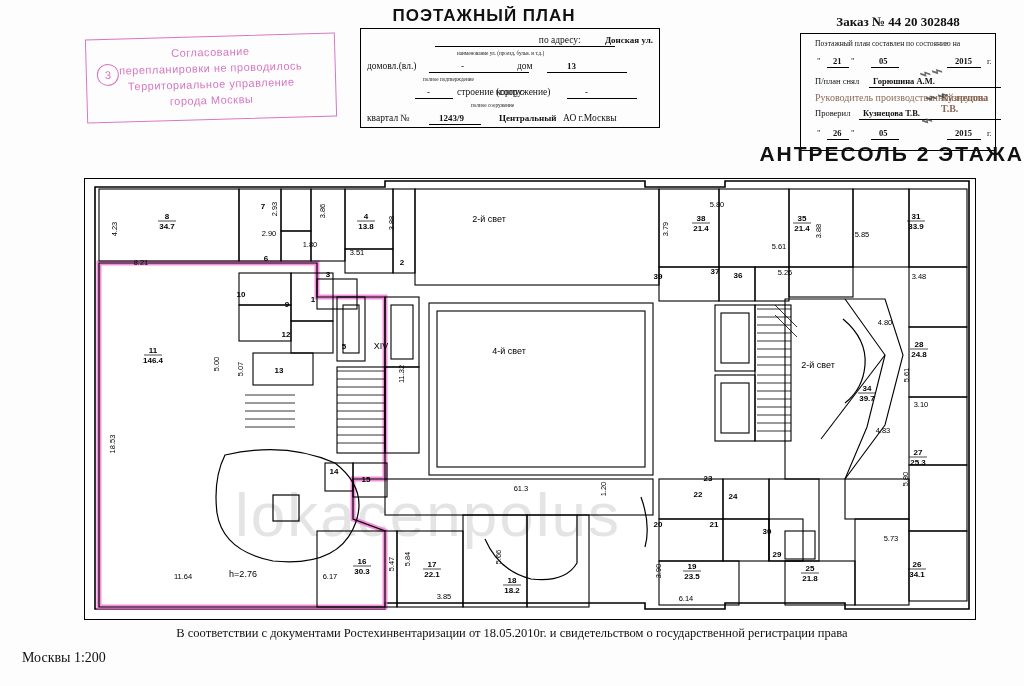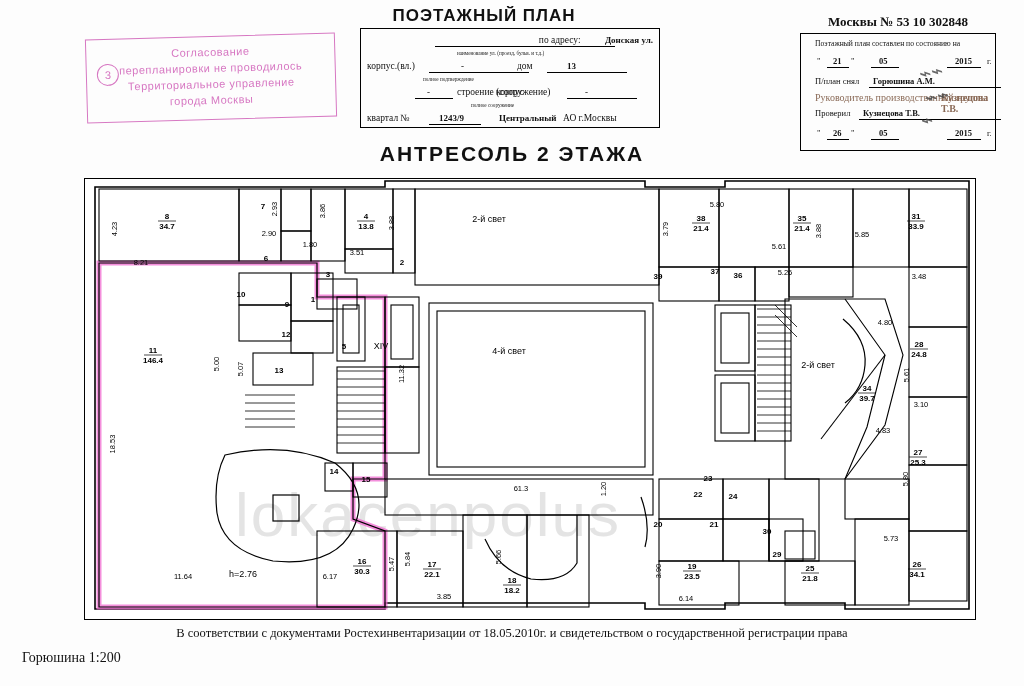--- a/index.html
+++ b/index.html
@@ -63,21 +63,21 @@
     font-size:8.5px;
   }
   .order-line{position:absolute;left:14px;right:5px;}
   .sig{
     position:absolute;color:#444;font-family:"Liberation Serif",serif;
     font-size:20px;transform:rotate(-12deg);opacity:.8;
   }
   
   .main-title{
     position:absolute;left:0;right:0;top:142px;
-    text-align:center;
+    text-align:right;
     font-family:"Liberation Sans", sans-serif;
     font-weight:bold;font-size:21px;letter-spacing:2px;
   }
   
   .plan{
     position:absolute;left:84px;top:178px;width:890px;height:440px;
     border:1.5px solid #000;
     background:#fff;
     overflow:hidden;
   }
@@ -108,21 +108,21 @@
     <div class="hdr-box">
       <div class="hdr-row" style="top:6px;text-align:right;">
         <span class="hdr-lbl">по адресу:</span>
         <span class="hdr-val" style="margin-left:22px;">Донская ул.</span>
         <span style="display:inline-block;border-bottom:1px solid #000;width:180px;position:absolute;left:68px;top:11px;"></span>
       </div>
       <div class="hdr-row" style="top:18px;left:96px;">
         <span class="hdr-sub">наименование ул. (проезд, бульв. и т.д.)</span>
       </div>
       <div class="hdr-row" style="top:32px;">
-        <span class="hdr-lbl">корпус.(вл.)</span>
+        <span class="hdr-lbl">домовл.(вл.)</span>
         <span class="hdr-val" style="position:absolute;left:94px;">-</span>
         <span class="hdr-lbl" style="position:absolute;left:150px;">дом</span>
         <span class="hdr-val" style="position:absolute;left:200px;">13</span>
         <span style="display:inline-block;border-bottom:1px solid #000;width:100px;position:absolute;left:62px;top:11px;"></span>
         <span style="display:inline-block;border-bottom:1px solid #000;width:80px;position:absolute;left:180px;top:11px;"></span>
       </div>
       <div class="hdr-row" style="top:44px;left:62px;">
         <span class="hdr-sub">полное подтверждение</span>
       </div>
       <div class="hdr-row" style="top:58px;text-align:center;">
@@ -151,22 +151,22 @@
     <div class="s-inner">
       <div>Согласование</div>
       <div>перепланировки не проводилось</div>
       <div>Территориальное управление</div>
       <div>города Москвы</div>
     </div>
   </div>
 
   <div class="order">
     <div class="order-num">
-      <span>Москвы №</span>
-      <span>53 10 302848</span>
+      <span>Заказ №</span>
+      <span>44 20 302848</span>
     </div>
     <div class="order-box">
       <div class="order-line" style="top:5px;font-size:7.6px;">Поэтажный план составлен по состоянию на</div>
 
       <div class="order-line" style="top:22px;height:14px;">
         <span style="position:absolute;left:2px;">"</span>
         <span style="position:absolute;left:18px;font-weight:bold;">21</span>
         <span style="position:absolute;left:36px;">"</span>
         <span style="position:absolute;left:64px;font-weight:bold;">05</span>
         <span style="position:absolute;left:140px;font-weight:bold;">2015</span>
@@ -475,15 +475,15 @@
           <text x="404" y="43" font-size="9" font-family="&quot;Liberation Sans&quot;, sans-serif" font-weight="normal" text-anchor="middle" fill="#000">2-й свет</text>
           <text x="424" y="175" font-size="9" font-family="&quot;Liberation Sans&quot;, sans-serif" font-weight="normal" text-anchor="middle" fill="#000">4-й свет</text>
           <text x="733" y="189" font-size="9" font-family="&quot;Liberation Sans&quot;, sans-serif" font-weight="normal" text-anchor="middle" fill="#000">2-й свет</text>
           <text x="296" y="170" font-size="9" font-family="&quot;Liberation Sans&quot;, sans-serif" font-weight="normal" text-anchor="middle" fill="#000">XIV</text>
           <text x="158" y="398" font-size="9" font-family="&quot;Liberation Sans&quot;, sans-serif" font-weight="normal" text-anchor="middle" fill="#000">h=2.76</text>
         </g>
     </svg>
   </div>
 
   <div class="footer-note">В соответствии с документами Ростехинвентаризации от 18.05.2010г. и свидетельством о государственной регистрации права</div>
-  <div class="scale">Горюшина 1:200</div>
+  <div class="scale">Москвы 1:200</div>
 
 </div>
 
 </body></html>

